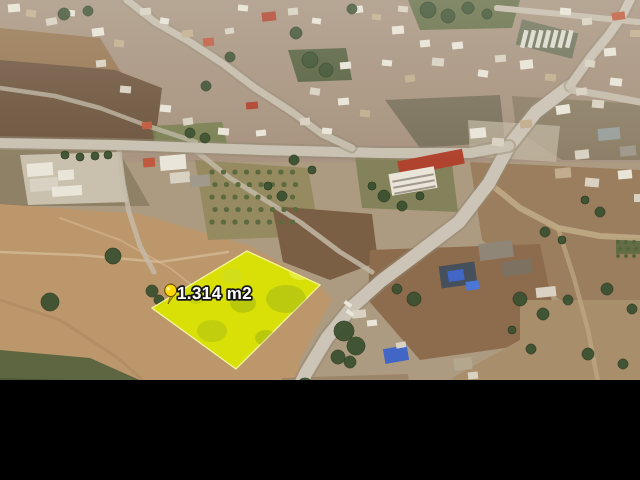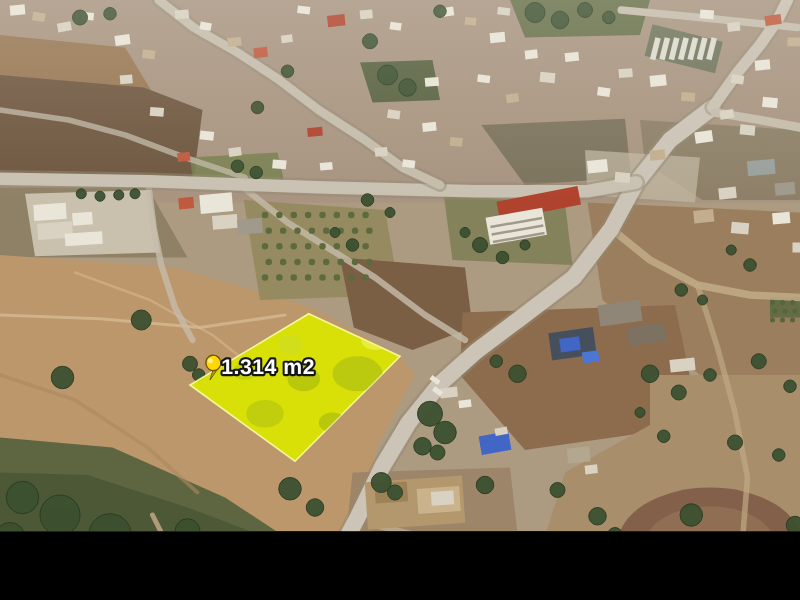--- a/index.html
+++ b/index.html
@@ -1,16 +1,16 @@
 <!DOCTYPE html>
 <html><head>
 <meta charset="utf-8">
 <style>
   html,body{margin:0;padding:0;background:#000;}
-  .viewport{position:relative;width:640px;height:425px;overflow:hidden;background:#4d7c0f;}
+  .viewport{position:relative;width:640px;height:380px;overflow:hidden;background:#4d7c0f;}
   .viewport svg{position:absolute;inset:0;display:block;}
   .parcel-label{
     font-family:"Liberation Sans","DejaVu Sans",sans-serif;
     font-weight:700;font-size:17px;letter-spacing:.4px;
     fill:#ffffff;stroke:#161616;stroke-width:3.4px;
     paint-order:stroke;stroke-linejoin:round;
   }
 </style>
 </head>
 <body>

